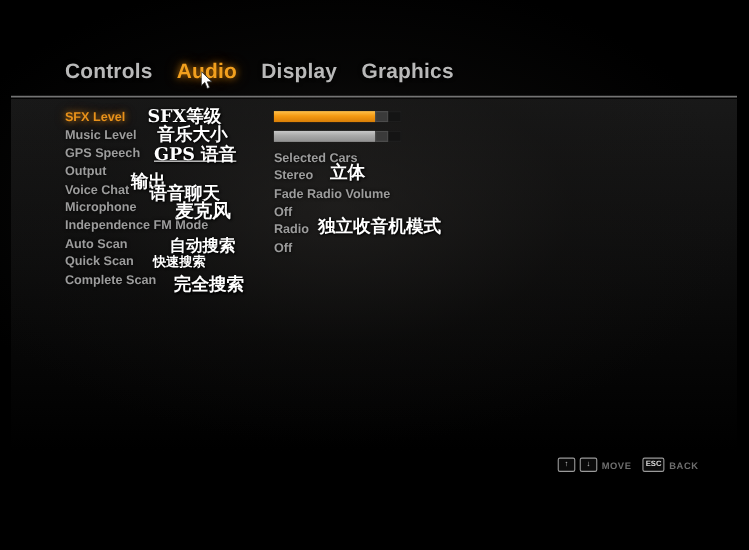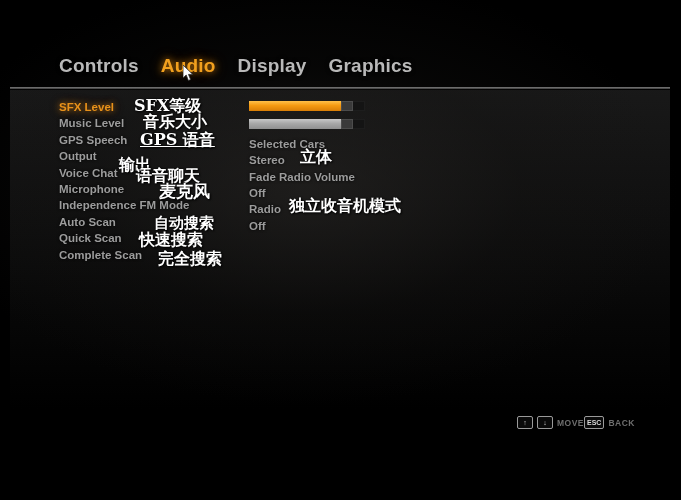--- a/index.html
+++ b/index.html
@@ -155,20 +155,21 @@
     text-shadow: 0 0 2px rgba(0,0,0,0.9), 1px 1px 2px rgba(0,0,0,0.95);
     pointer-events: none;
   }
 
   
   .hints {
     position: absolute;
     right: 46px;
     top: 416px;
     display: flex;
+    gap: 10px;
   }
   .hint-group {
     display: flex;
     align-items: center;
     gap: 4px;
   }
   .keycap {
     display: inline-flex;
     align-items: center;
     justify-content: center;
@@ -253,21 +254,21 @@
   </div>
 
   <div id="annotation-layer">
       <div class="cn" style="left: 134px; top: 96px; font-size: 16px;">SFX等级</div>
       <div class="cn" style="left: 143px; top: 112px; font-size: 16px;">音乐大小</div>
       <div class="cn" style="left: 140px; top: 130px; font-size: 16px; text-decoration: underline;">GPS 语音</div>
       <div class="cn" style="left: 119px; top: 147px; font-size: 16px; margin-top: 8px;">输出</div>
       <div class="cn" style="left: 136px; top: 166px; font-size: 16px;">语音聊天</div>
       <div class="cn" style="left: 159px; top: 180px; font-size: 17px;">麦克风</div>
       <div class="cn" style="left: 154px; top: 214px; font-size: 15px;">自动搜索</div>
-      <div class="cn" style="left: 139px; top: 230px; font-size: 16px;">快速搜索</div>
+      <div class="cn" style="left: 139px; top: 230px; font-size: 12px;">快速搜索</div>
       <div class="cn" style="left: 158px; top: 249px; font-size: 16px;">完全搜索</div>
       <div class="cn" style="left: 300px; top: 147px; font-size: 16px;">立体</div>
       <div class="cn" style="left: 289px; top: 196px; font-size: 16px;">独立收音机模式</div>
     </div>
 
   <div class="hints">
     <div class="hint-group">
       <span class="keycap">↑</span>
       <span class="keycap">↓</span>
       <span class="hint-label">MOVE</span>

